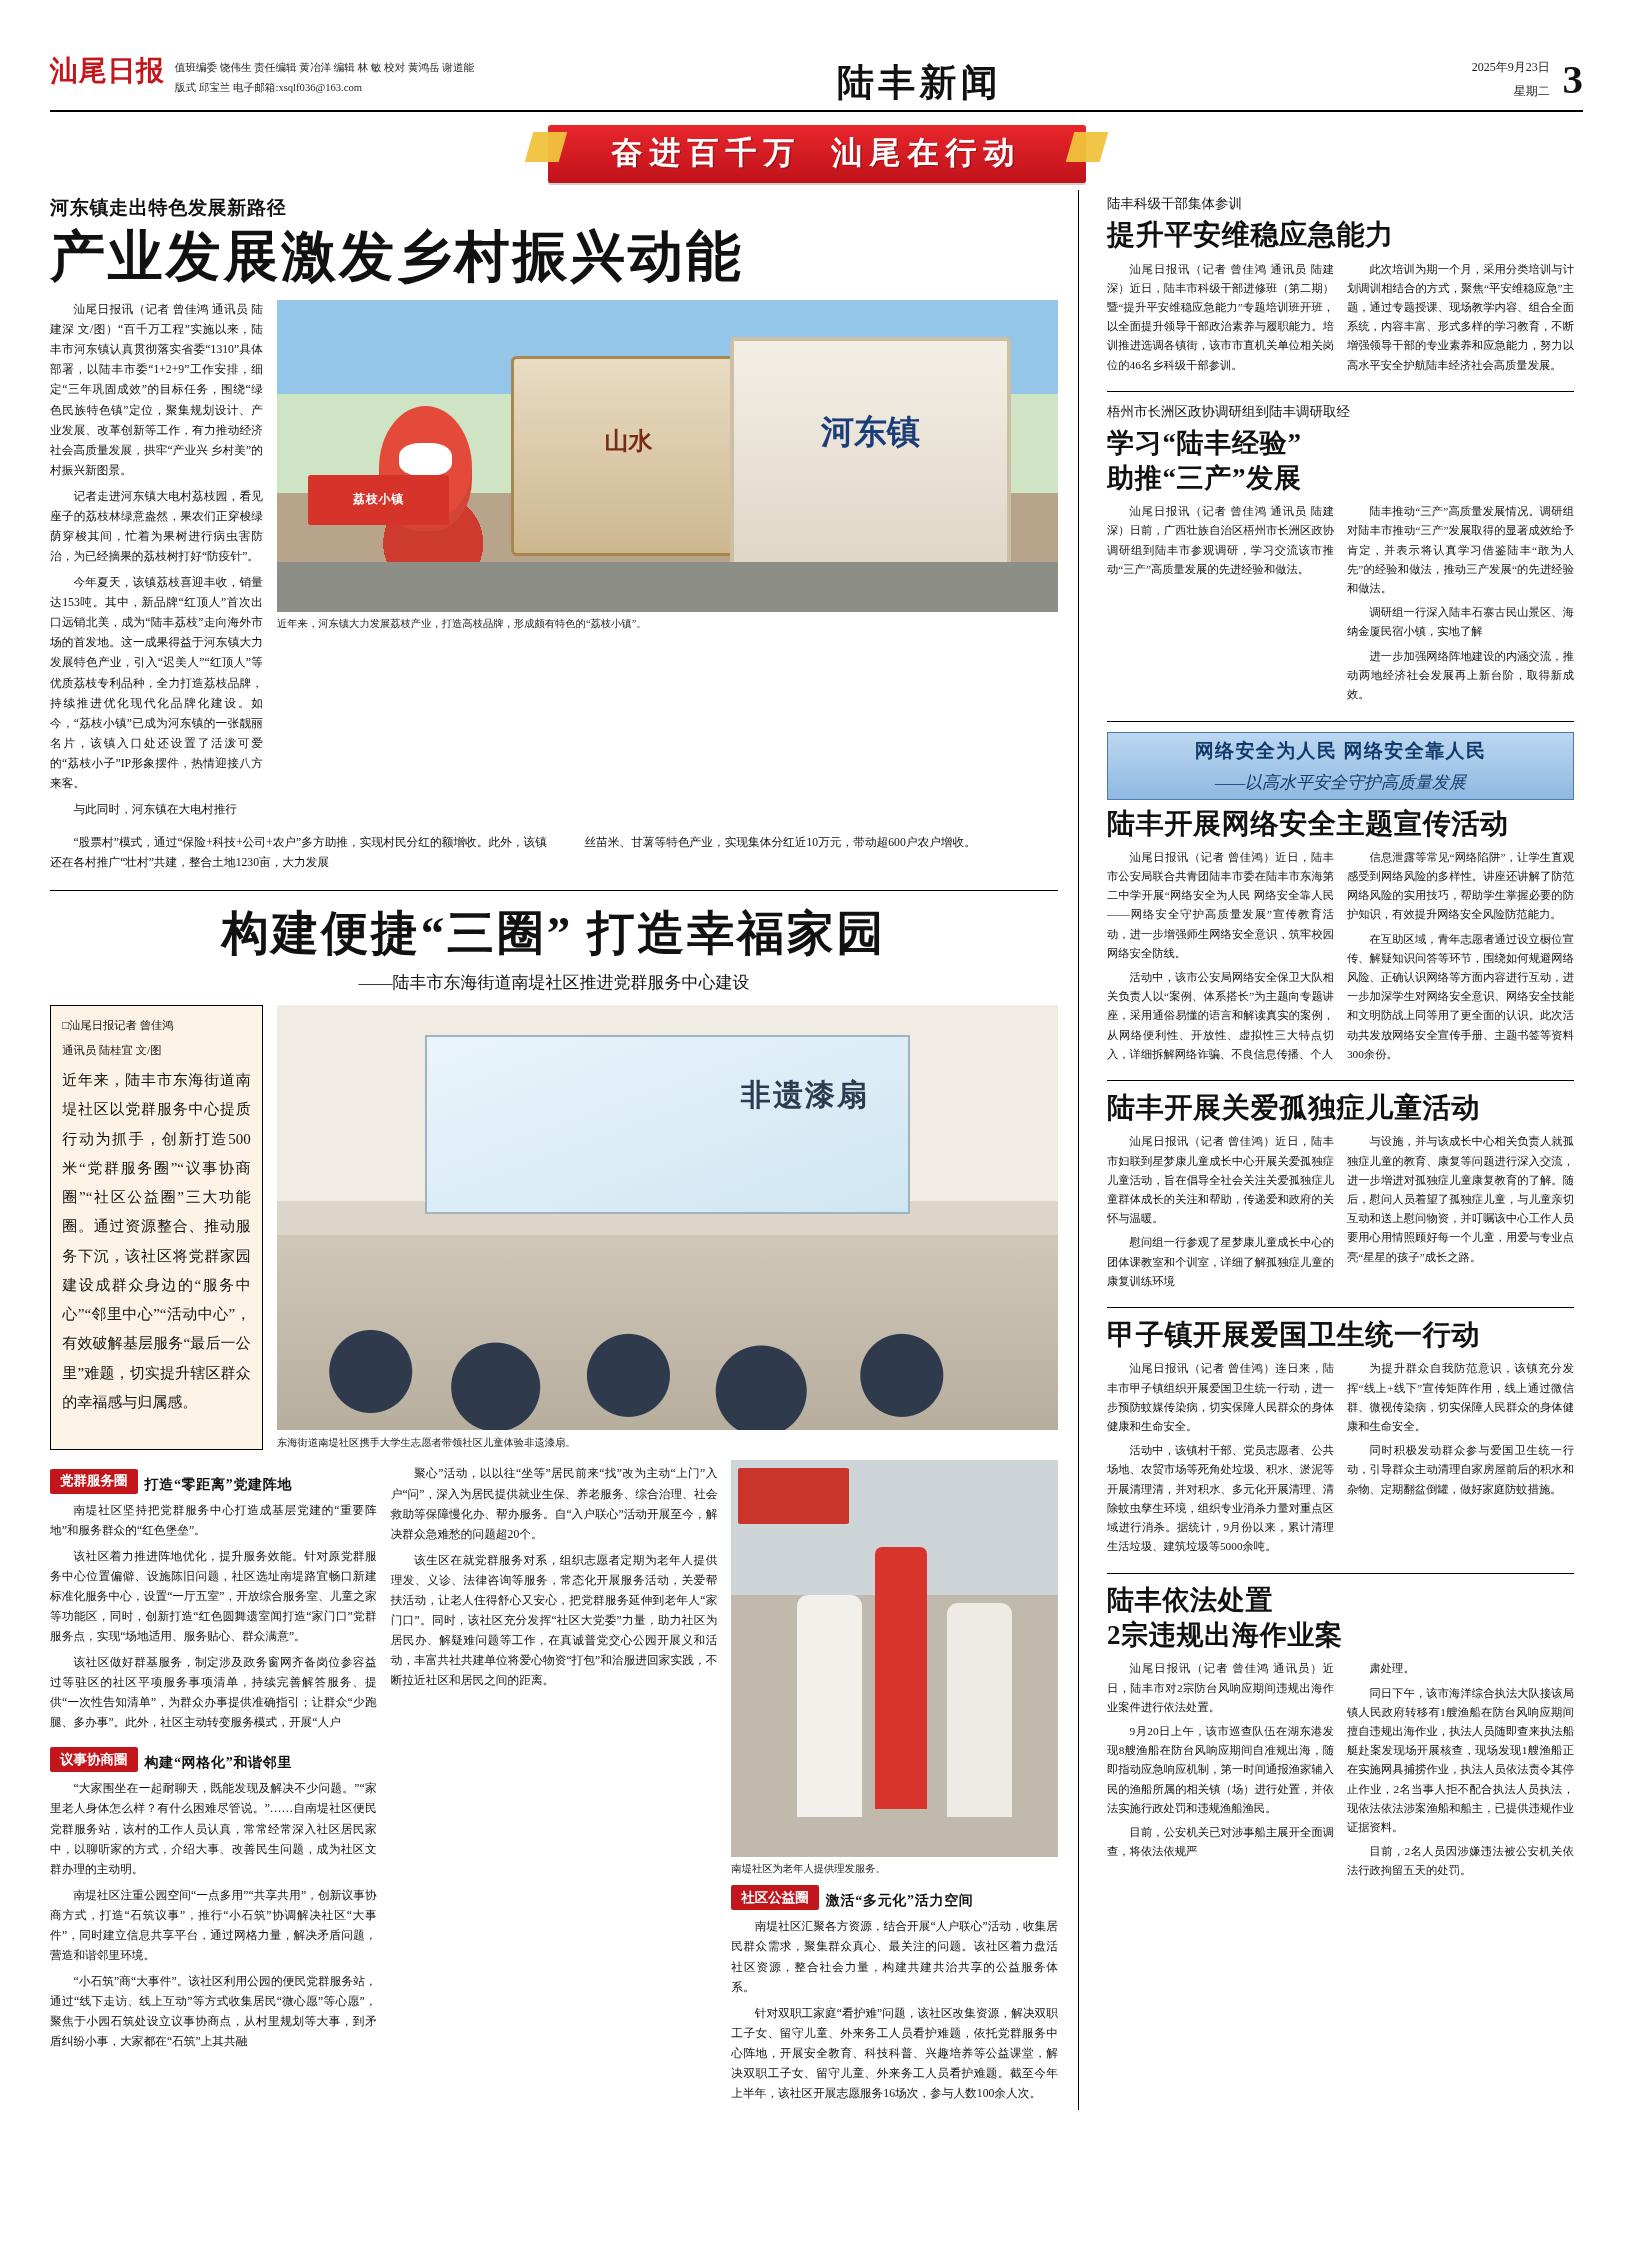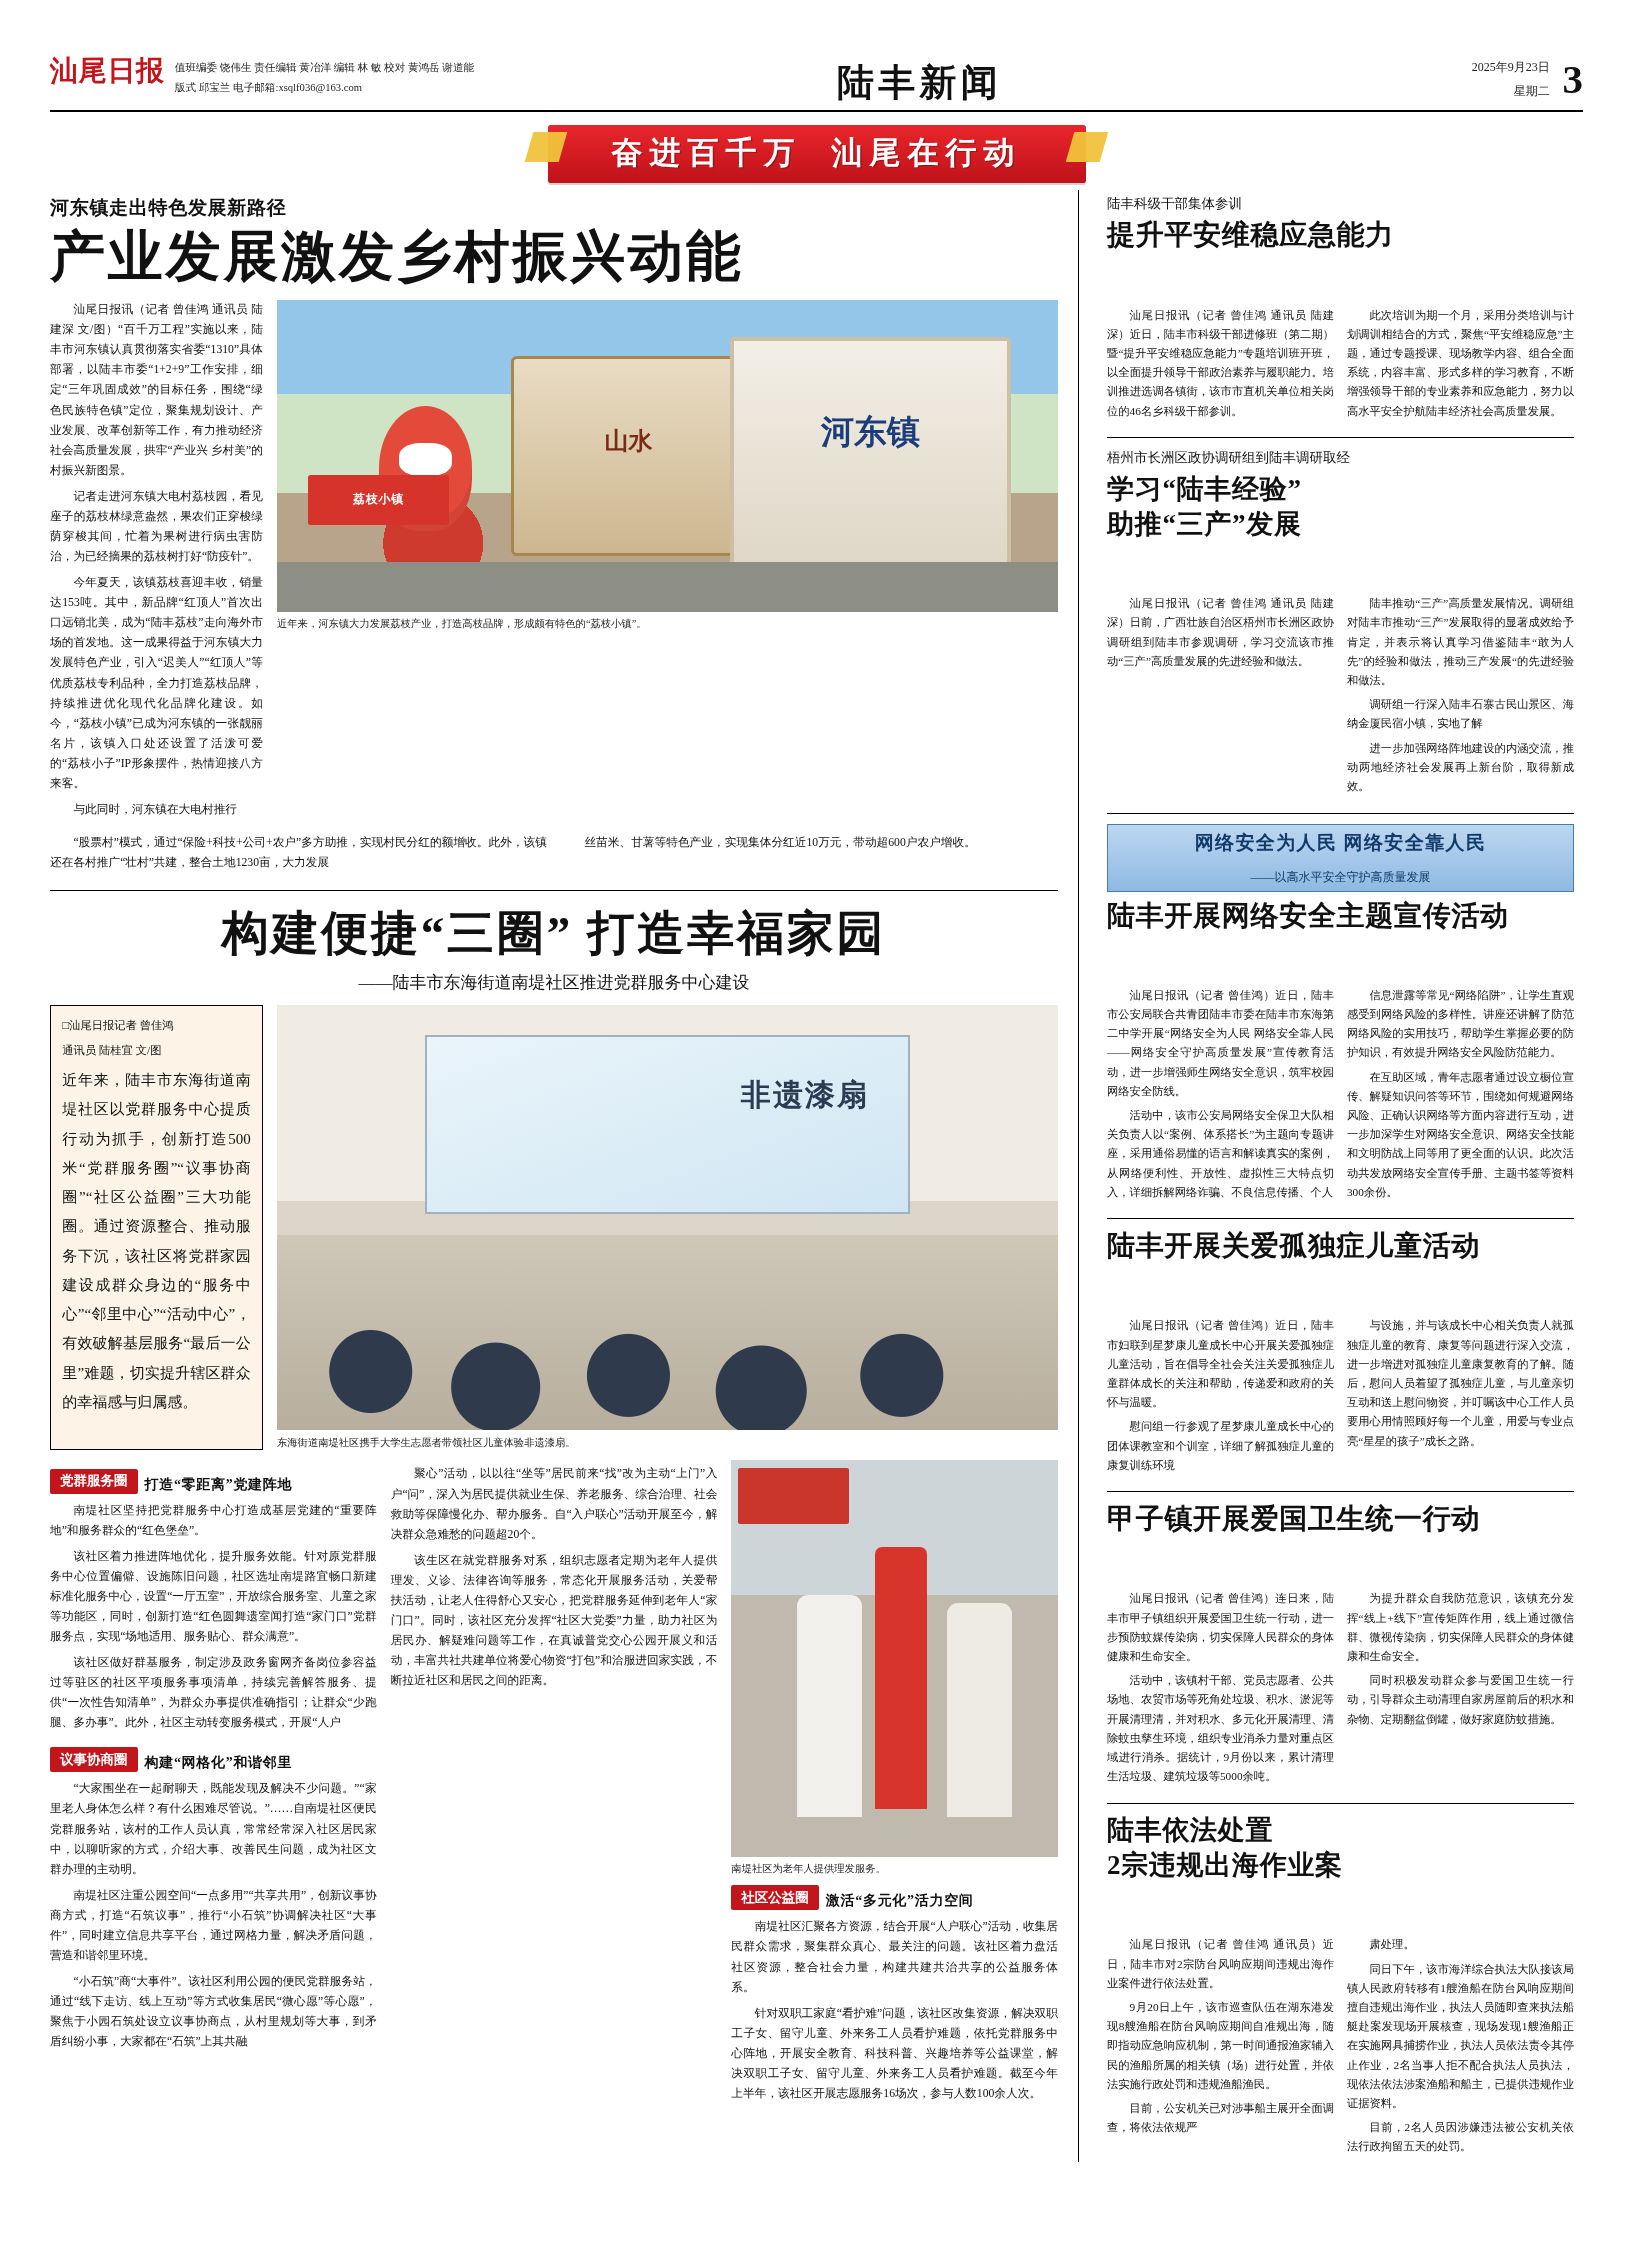--- a/index.html
+++ b/index.html
@@ -161,32 +161,32 @@
   }
   .photo3 .banner-top{
     position:absolute; left:2%; top:2%; width:34%; height:14%;
     background:#c9342b; border-radius:2.1px;
   }
 
   
   .r-kicker { font-size:13.5px; line-height:1.5; margin:4.3px 0 4.3px; }
   .r-head { font-size:28px; font-weight:bold; letter-spacing:0.7px; line-height:1.22; margin:1.4px 0 7px; }
   .r-head.two { font-size:27px; }
-  .r-body { font-size:11.3px; line-height:1.7; text-align:justify;margin-top:46px; }
+  .r-body { font-size:11.3px; line-height:1.7; text-align:justify; }
   .r-body p { margin:0 0 5px; text-indent:2em; }
   .r-two { display:flex; gap:12.8px; }
   .r-two > div { flex:1; }
   .r-rule { border-top:1.1px solid #000; margin:11.3px 0 10px; }
 
   .cyber-banner{
     background:linear-gradient(180deg,#bcd7f0,#8fb9e2);
     border:1.1px solid #4a79aa; padding:5.7px 0 4.3px; text-align:center; margin-bottom:7px;
   }
   .cyber-banner .t1{ font-size:19px; font-weight:bold; color:#123a6b; letter-spacing:1.4px; }
-  .cyber-banner .t2{ font-size:12px; color:#123a6b; margin-top:13px; }
+  .cyber-banner .t2{ font-size:17px; color:#123a6b; margin-top:7px;font-style:italic; }
 
   
   .tag-row{ display:flex; align-items:flex-end; gap:7px; margin:8.5px 0 7px; }
   .tag{
     background:#c3161c; color:#fff; font-size:13.5px; font-weight:bold;
     padding:3.5px 10px; border-radius:2.1px; white-space:nowrap;
   }
   .tag-sub{ font-size:14px; font-weight:bold; letter-spacing:0.7px; }
 
   

